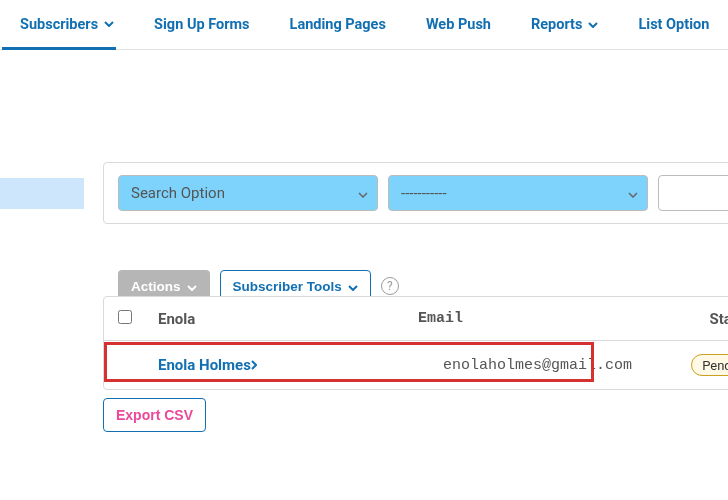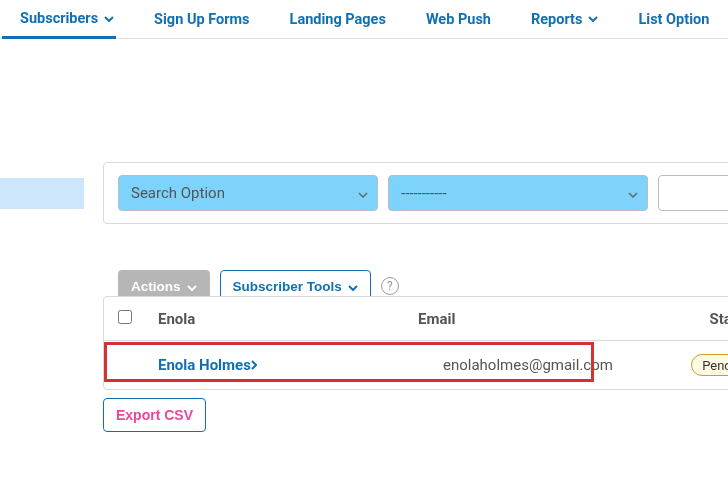--- a/index.html
+++ b/index.html
@@ -12,21 +12,21 @@
     height: 500px;
     overflow: hidden;
     position: relative;
   }
 
   
   .top-nav {
     display: flex;
     align-items: center;
     border-bottom: 1px solid #e3e3e3;
-    height: 39px;
+    height: 50px;
     padding-left: 2px;
     gap: 36px;
   }
   .nav-item {
     color: #1270b2;
     font-weight: 700;
     font-size: 14.5px;
     height: 100%;
     display: flex;
     align-items: center;
@@ -163,21 +163,21 @@
   }
   .thead {
     height: 44px;
     border-bottom: 1px solid #d9d9d9;
     color: #555;
     font-weight: 700;
     font-size: 15px;
   }
   .col-check { width: 40px; }
   .col-name  { width: 260px; }
-  .col-email { flex: 1; }
+  .col-email { flex: 1; font-family: Liberation Mono, monospace; }
   .col-status{ width: 80px; text-align: right; }
   .trow { height: 48px; position: relative; }
   .name-link {
     color: #1270b2;
     font-weight: 700;
     font-size: 15px;
     display: inline-flex;
     align-items: center;
     cursor: pointer;
   }

